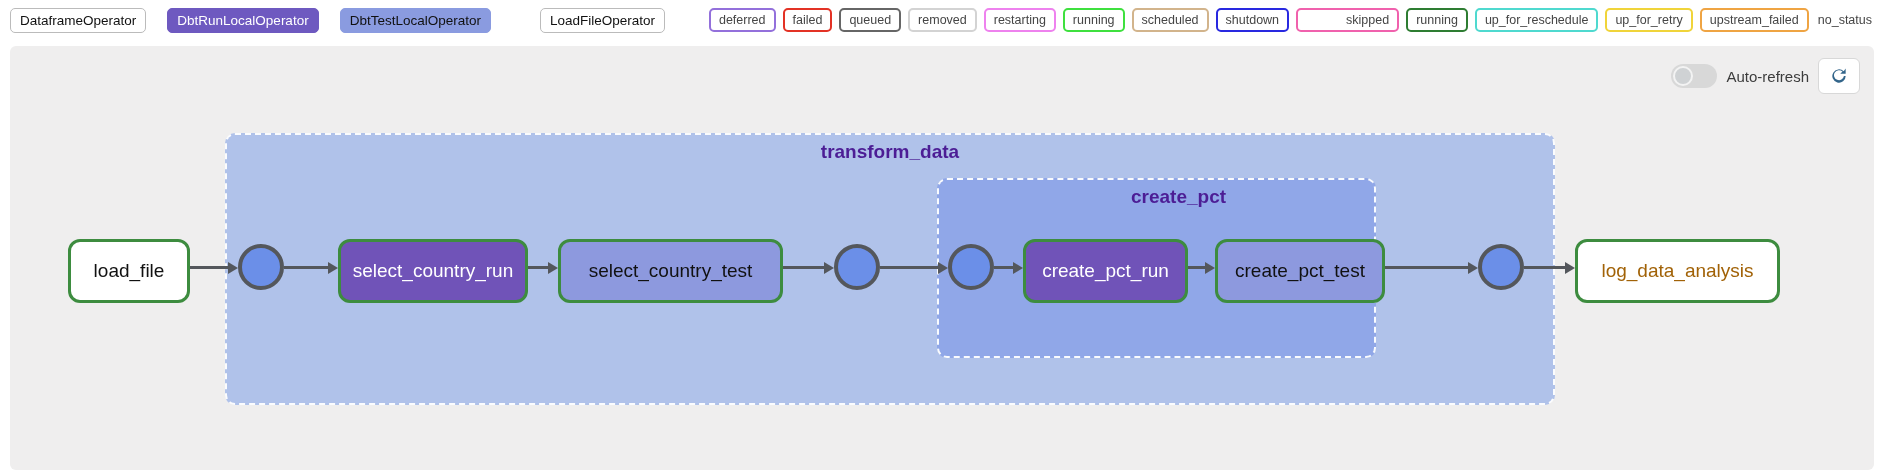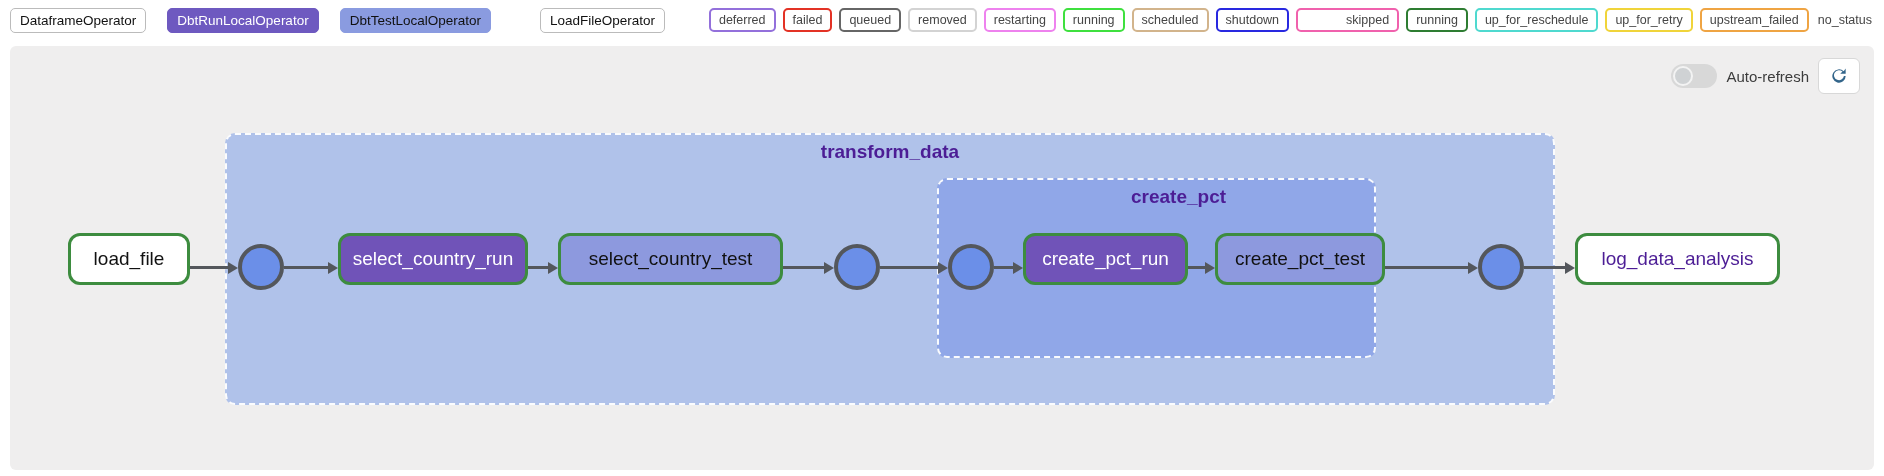--- a/index.html
+++ b/index.html
@@ -53,21 +53,21 @@
 
   
   .graph { position:absolute; left:0; top:0; right:0; bottom:0; }
   .group {
     position:absolute; border:2.5px dashed rgba(255,255,255,0.95); border-radius:10px;
   }
   .group-label {
     text-align:center; font-weight:bold; font-size:19px; color:#4c1d95; padding-top:6px;
   }
   .node {
-    position:absolute; top:187px; height:52px; border-radius:12px;
+    position:absolute; top:193px; height:64px; border-radius:12px;
     border:3.5px solid #3d8c3f; display:flex; align-items:center; justify-content:center;
     font-size:19px; cursor:pointer; z-index:3;
   }
   .join-circle {
     position:absolute; top:198px; width:46px; height:46px; border-radius:50%;
     border:4px solid #54575c; background:#6b8fe8; cursor:pointer; z-index:3;
   }
   .edge {
     position:absolute; top:220px; height:3px; background:#54575c; z-index:2;
   }
@@ -160,18 +160,18 @@
     </div>
 
     <div class="node" style="left: 548px; width: 225px; background: rgb(141, 153, 222); color: rgb(17, 17, 17); border-color: rgb(61, 140, 63);">
       <span>select_country_test</span>
     </div>
 
     <div class="node" style="left: 1205px; width: 170px; background: rgb(141, 153, 222); color: rgb(17, 17, 17); border-color: rgb(61, 140, 63);">
       <span>create_pct_test</span>
     </div>
 
-    <div class="node" style="left: 1565px; width: 205px; background: rgb(255, 255, 255); color: #4c1d95; border-color: rgb(61, 140, 63);">
+    <div class="node" style="left: 1565px; width: 205px; background: rgb(255, 255, 255); color: #a16207; border-color: rgb(61, 140, 63);">
       <span>log_data_analysis</span>
     </div>
 
   </div>
 </div>
 
 </body></html>

